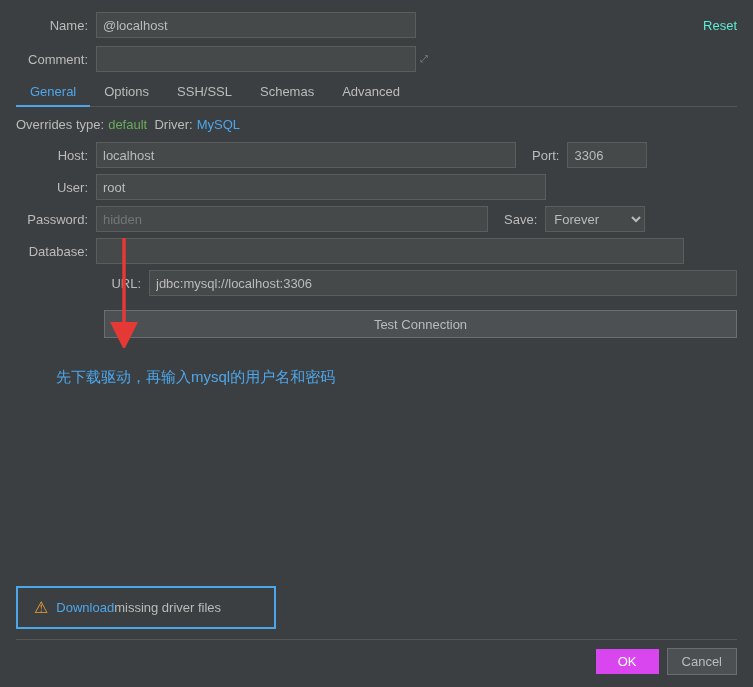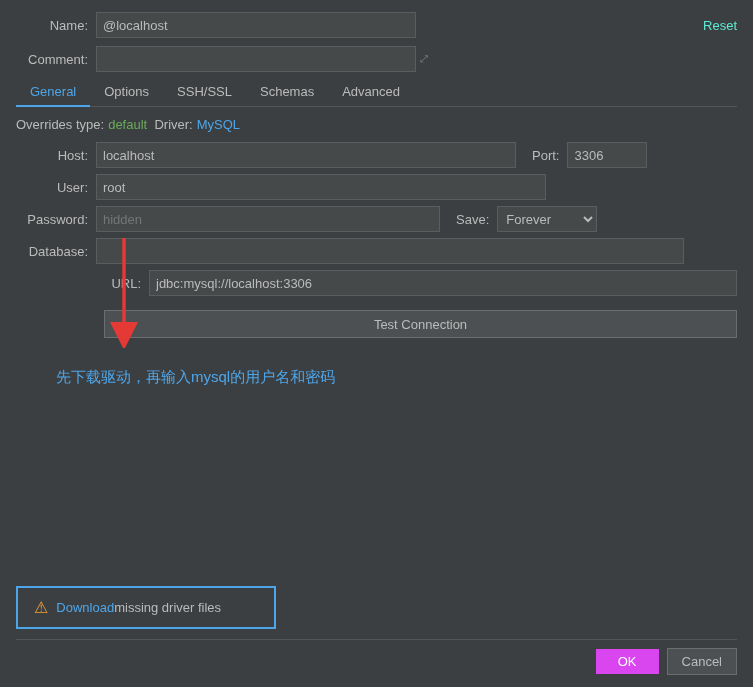--- a/index.html
+++ b/index.html
@@ -102,21 +102,21 @@
       margin-left: 16px;
       margin-right: 8px;
     }
     .port-input { width: 80px; }
     .user-input { width: 450px; }
     .password-row {
       display: flex;
       align-items: center;
       margin-bottom: 6px;
     }
-    .password-input { width: 344px; }
+    .password-input { width: 392px; }
     .save-label {
       margin-left: 16px;
       color: #bbbbbb;
       margin-right: 8px;
     }
     .save-select {
       background: #45494a;
       border: 1px solid #5a5d5e;
       color: #bbbbbb;
       padding: 2px 4px;

